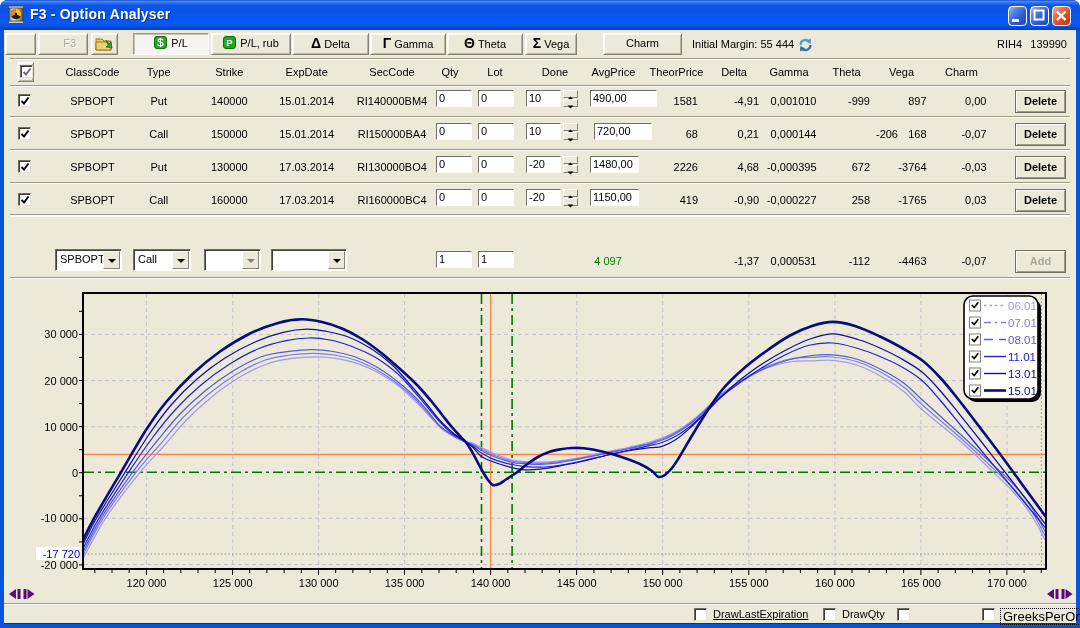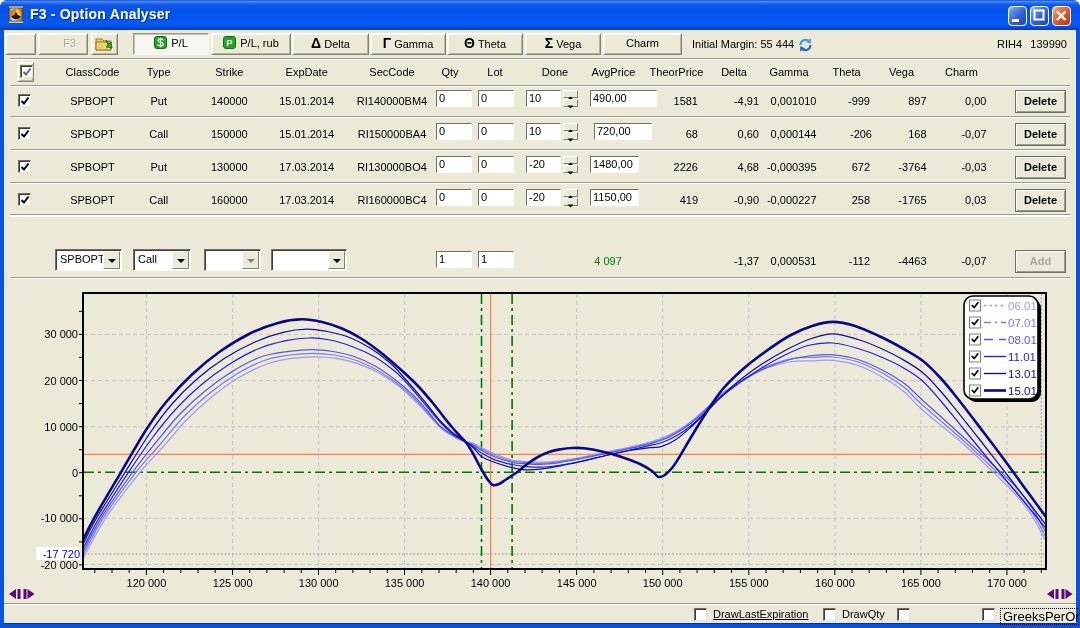--- a/index.html
+++ b/index.html
@@ -79,21 +79,21 @@
       <path d="M6.5 1.8 L6.5 11.2" stroke="#fff" stroke-width="1"></path>
       <path d="M9.2 4.4 C9 3.3 8 2.8 6.5 2.8 C5.1 2.8 4.1 3.5 4.1 4.4 C4.1 5.5 5.1 5.9 6.5 6.2 C7.9 6.5 9.1 7 9.1 8.2 C9.1 9.3 8 9.9 6.5 9.9 C5 9.9 3.9 9.3 3.8 8.2" fill="none" stroke="#fff" stroke-width="1.2"></path>
     </svg>P/L</div>
 <div class="toolbtn btn3" style="left:211px;width:80px"><svg width="13" height="13" viewBox="0 0 13 13" style="vertical-align:-2px;margin-right:4px">
       <rect x="0.5" y="0.5" width="12" height="12" rx="2.5" fill="#28a428" stroke="#0c700c"></rect>
       <text x="6.5" y="10" font-size="9.5" font-weight="bold" fill="#fff" text-anchor="middle" font-family="Liberation Sans">P</text>
     </svg>P/L, rub</div>
 <div class="toolbtn btn3" style="left:292px;width:77px"><span style="font-size:14px;font-weight:bold">Δ</span> Delta</div>
 <div class="toolbtn btn3" style="left:370px;width:76px"><span style="font-size:14px;font-weight:bold">Γ</span> Gamma</div>
 <div class="toolbtn btn3" style="left:447px;width:76px"><span style="font-size:14px;font-weight:bold">Θ</span> Theta</div>
-<div class="toolbtn btn3" style="left:525px;width:76px"><span style="font-size:14px;font-weight:bold">Σ</span> Vega</div>
+<div class="toolbtn btn3" style="left:525px;width:52px"><span style="font-size:14px;font-weight:bold">Σ</span> Vega</div>
 <div class="toolbtn btn3" style="left:603px;width:79px">Charm</div>
 <div class="abs" style="left:692px;top:38px;font-size:11px">Initial Margin: 55 444</div>
 <div class="abs" style="left:797px;top:37px"><svg width="17" height="16" viewBox="0 0 19 18">
       <path d="M4 9 A5.5 5.5 0 0 1 14.3 6.2" fill="none" stroke="#4b9fd8" stroke-width="2.6"></path>
       <path d="M15.8 1.8 L15.2 8 L9.8 5 Z" fill="#4b9fd8"></path>
       <path d="M15 9 A5.5 5.5 0 0 1 4.7 11.8" fill="none" stroke="#2f6fae" stroke-width="2.6"></path>
       <path d="M3.2 16.2 L3.8 10 L9.2 13 Z" fill="#2f6fae"></path>
     </svg></div>
 <div class="abs" style="left:997px;top:38px;font-size:11px">RIH4</div>
 <div class="abs" style="left:1007px;top:38px;font-size:11px;width:60px;text-align:right">139990</div>
@@ -166,23 +166,23 @@
 <div class="spin" style="left:563px;top:123px">
     <div class="sb" style="top:0"><svg width="13" height="6" viewBox="0 0 13 6">
         <path d="M6.5 1.5 L9.5 4.5 L3.5 4.5 Z" fill="#000"></path>
       </svg></div>
     <div class="sb" style="top:9px"><svg width="13" height="6" viewBox="0 0 13 6">
         <path d="M6.5 4.5 L3.5 1.5 L9.5 1.5 Z" fill="#000"></path>
       </svg></div>
   </div>
 <div class="inp" style="left:594px;top:123px;width:58px">720,00</div>
 <div class="cell cr" style="left:698px;top:128px">68</div>
-<div class="cell cr" style="left:759px;top:128px">0,60</div>
+<div class="cell cr" style="left:759px;top:128px">0,21</div>
 <div class="cell cr" style="left:816.5px;top:128px">0,000144</div>
-<div class="cell cr" style="left:872px;top:128px">-206</div>
+<div class="cell cr" style="left:898px;top:128px">-206</div>
 <div class="cell cr" style="left:926.5px;top:128px">168</div>
 <div class="cell cr" style="left:986.5px;top:128px">-0,07</div>
 <div class="delbtn" style="left:1015px;top:123px">Delete</div>
 <div class="groove" style="left:10px;top:148.5px;width:1060px"></div>
 <div class="chk" style="left:18px;top:160px">
     <svg width="10" height="10" viewBox="0 0 10 10">
       <path d="M1.5 5 L4 7.5 L8.5 1.5" fill="none" stroke="#000" stroke-width="2.0"></path>
     </svg>
   </div>
 <div class="cell cc" style="left:92.5px;top:161px">SPBOPT</div>

